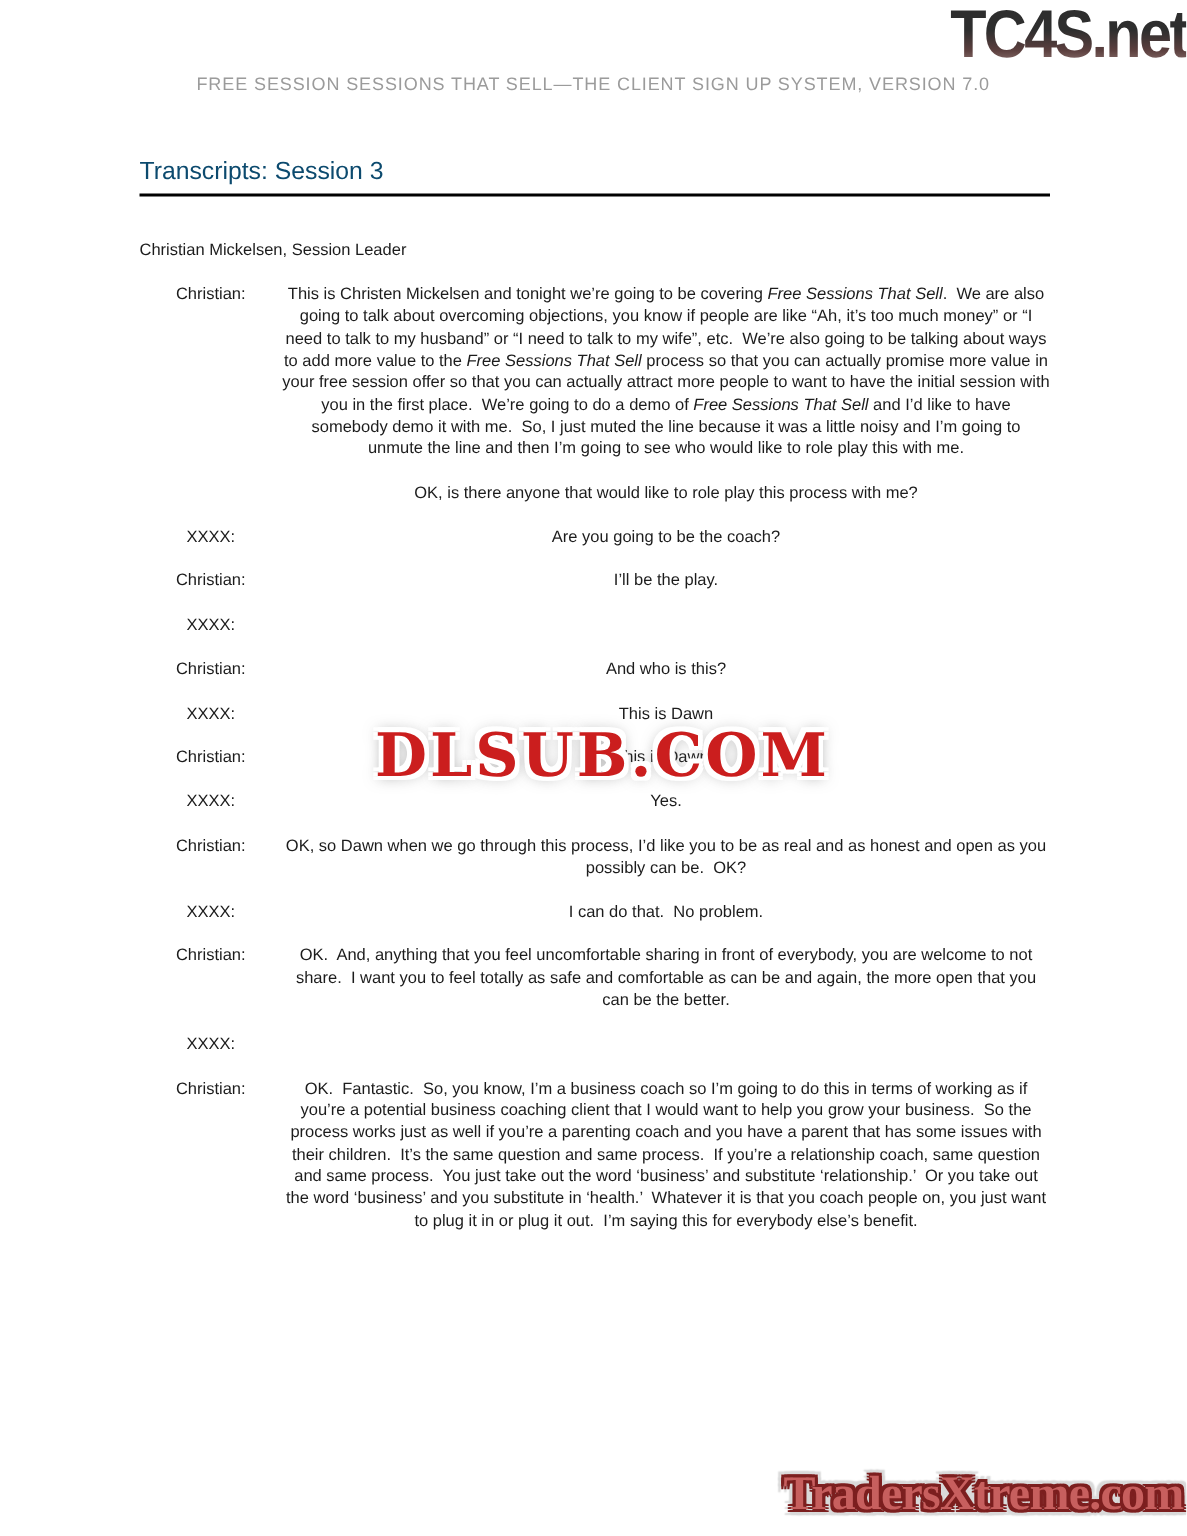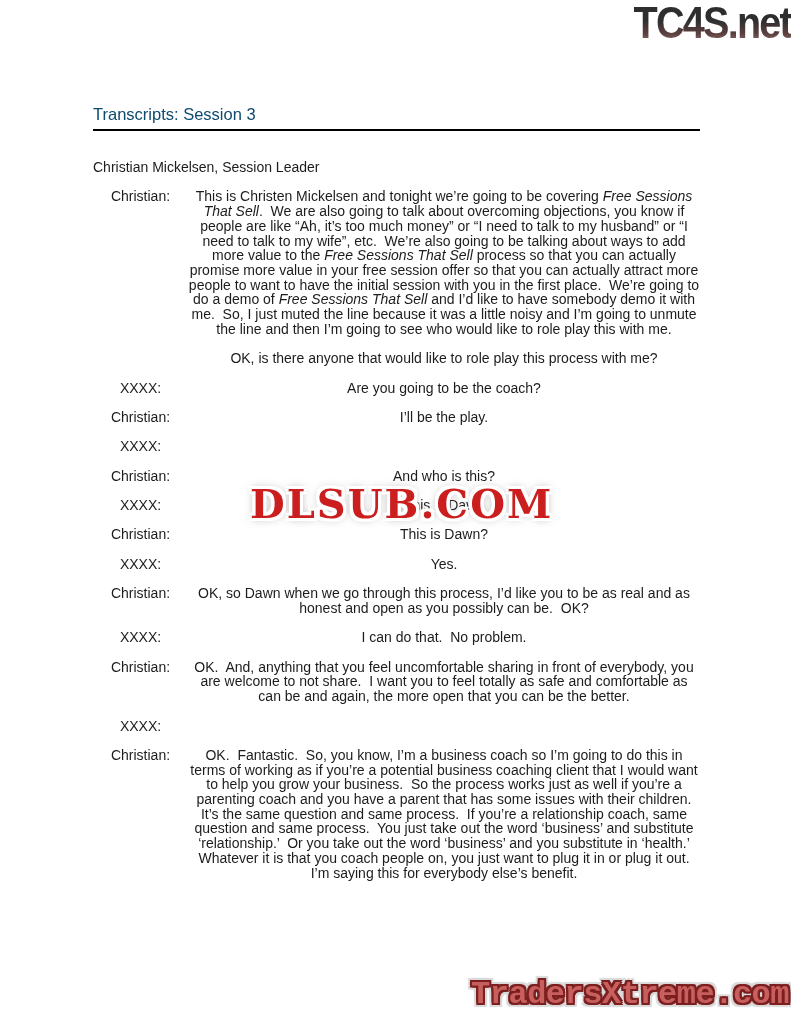--- a/index.html
+++ b/index.html
@@ -14,21 +14,21 @@
   .tc4s{
     position:absolute;top:0;right:0;line-height:1;
     font-size:45px;font-weight:bold;letter-spacing:-2px;
     transform:scaleX(0.88);transform-origin:100% 0;
     background:linear-gradient(180deg,#2e2e2e 0%,#2e2e2e 45%,#5c403f 75%,#9a7f7d 100%);
     -webkit-background-clip:text;background-clip:text;
     -webkit-text-fill-color:transparent;color:#2e2e2e;
   }
   .title{position:absolute;left:93px;top:105px;font-size:16.5px;color:#0c4a6e;}
   .title-rule{position:absolute;left:93px;top:129px;width:607px;height:2px;background:#000000;}
-  .content{position:absolute;left:93px;top:160px;width:607px;font-size:14px;line-height:14.7px;}
+  .content{position:absolute;left:93px;top:160px;width:607px;font-size:11px;line-height:14.7px;}
   .leader{margin:0 0 14.7px 0;}
   .dialog-row{display:flex;margin-bottom:14.7px;text-align:center;}
   .speaker{flex:0 0 95px;width:95px;}
   .speech{flex:1;}
   .speech p{margin:0 0 14.7px 0;white-space:pre-wrap;}
   .speech p:last-child{margin-bottom:0;}
   .speech em{font-style:italic;}
   .footer{
     position:absolute;left:0;right:0;top:936px;text-align:center;
     font-size:11px;line-height:13.5px;color:#1c1c1c;
@@ -38,36 +38,37 @@
     font-family:"DejaVu Serif",serif;font-weight:bold;
     font-size:40px;letter-spacing:2px;color:#cb1e1e;
     text-shadow:
       -3px -3px 0 #ffffff,0 -3px 0 #ffffff,3px -3px 0 #ffffff,
       -3px 0 0 #ffffff,3px 0 0 #ffffff,
       -3px 3px 0 #ffffff,0 3px 0 #ffffff,3px 3px 0 #ffffff,
       0 0 10px rgba(110,110,110,0.8);
   }
   .wm-traders{
     position:absolute;right:2px;top:979px;line-height:1;
-    font-family:Liberation Mono, monospace;font-weight:bold;
+    font-family:Liberation Serif, serif;font-weight:bold;
     font-size:32px;letter-spacing:-0.5px;color:#c75f5e;
     text-shadow:
       -2px -2px 0 #7c1f1f,0 -2px 0 #7c1f1f,2px -2px 0 #7c1f1f,
       -2px 0 0 #7c1f1f,2px 0 0 #7c1f1f,
       -2px 2px 0 #7c1f1f,0 2px 0 #7c1f1f,2px 2px 0 #7c1f1f,
       -4px -4px 1px #d9d9d9,0 -4px 1px #d9d9d9,4px -4px 1px #d9d9d9,
       -4px 0 1px #d9d9d9,4px 0 1px #d9d9d9,
       -4px 4px 1px #d9d9d9,0 4px 1px #d9d9d9,4px 4px 1px #d9d9d9;
   }
 </style>
 </head>
 <body>
 
 <div class="page">
 
+  <div class="header-line">FREE SESSION SESSIONS THAT SELL—THE CLIENT SIGN UP SYSTEM, VERSION 7.0</div>
 
   <div class="tc4s">TC4S.net</div>
 
   <div class="title">Transcripts: Session 3</div>
   <div class="title-rule"></div>
 
   <div class="content">
     <div class="leader">Christian Mickelsen, Session Leader</div>
     <div>
         <div class="dialog-row">

